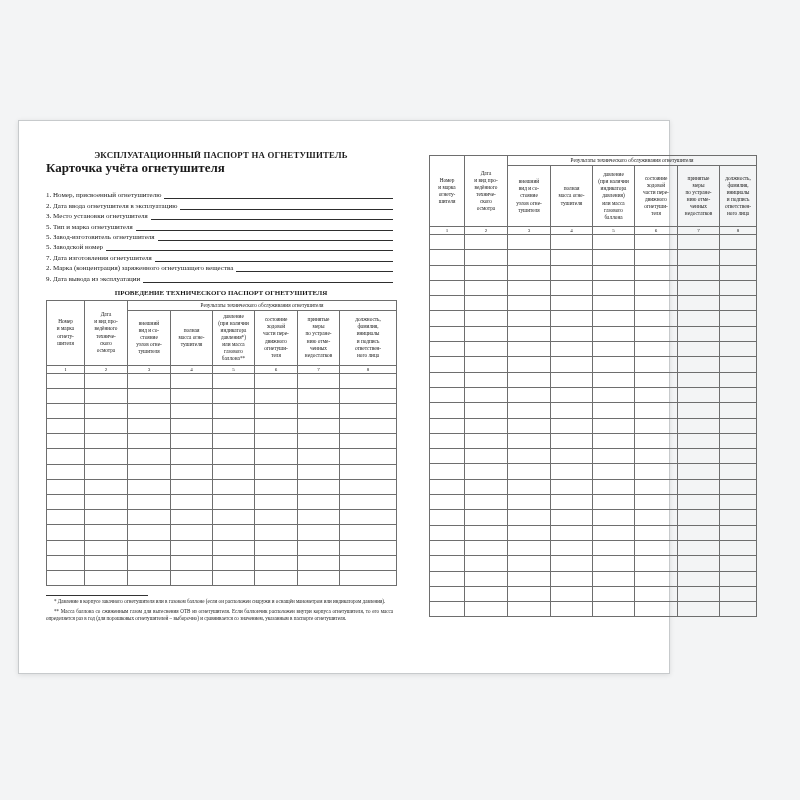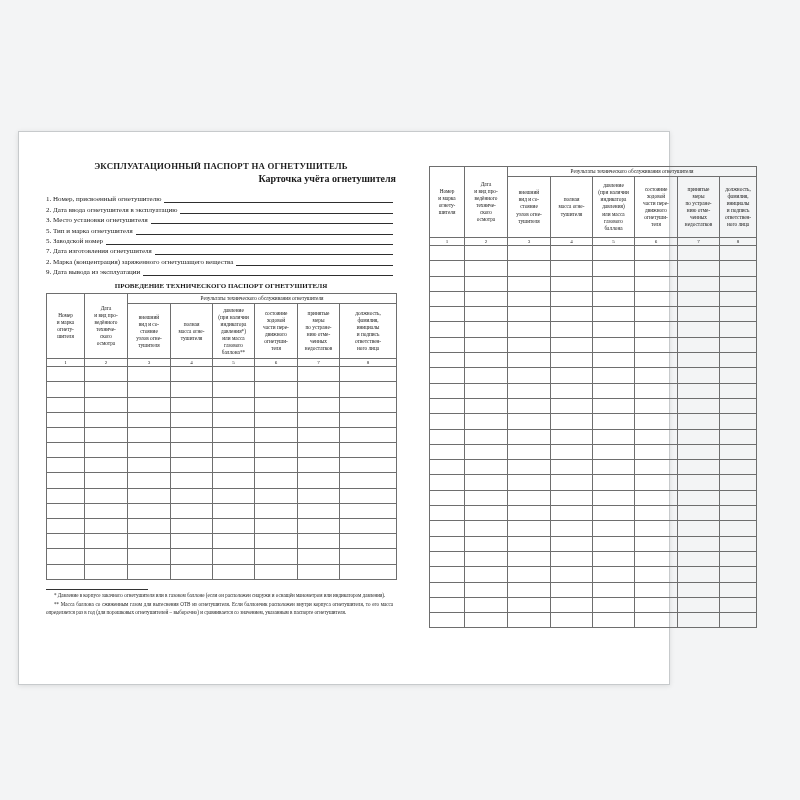--- a/index.html
+++ b/index.html
@@ -6,21 +6,21 @@
   html, body { width: 800px; height: 800px; }
   body {
     background: #f3f4f5;
     font-family: "Liberation Serif", serif;
     color: #1a1a1a;
     position: relative;
     overflow: hidden;
   }
   .sheet {
     position: absolute;
-    left: 18px; top: 131px;
+    left: 18px; top: 120px;
     width: 652px; height: 554px;
     background: #ffffff;
     border: 1px solid #c7cacc;
     box-shadow: 0 1px 5px rgba(0,0,0,0.10);
   }
   
   .left-page {
     position: absolute;
     left: 27px; top: 0;
     width: 350px;
@@ -28,26 +28,26 @@
   .doc-title {
     margin-top: 29px;
     text-align: center;
     font-weight: bold;
     font-size: 8.8px;
     line-height: 11px;
     letter-spacing: 0.2px;
   }
   .doc-subtitle {
     margin-top: 2px;
-    text-align: right;
+    text-align: left;
     font-weight: bold;
-    font-size: 10px;
+    font-size: 13px;
     line-height: 9px;
   }
-  .fields { margin-top: 11px; width: 347px; }
+  .fields { margin-top: 18px; width: 347px; }
   .field {
     display: flex;
     align-items: flex-end;
     height: 10.4px;
     font-size: 7px;
     line-height: 9px;
   }
   .field-label { white-space: nowrap; }
   .blank-underline {
     flex: 1;
@@ -135,20 +135,24 @@
         <div class="field">
         <span class="field-label">2. Дата ввода огнетушителя в эксплуатацию</span>
         <span class="blank-underline"></span>
       </div>
         <div class="field">
         <span class="field-label">3. Место установки огнетушителя</span>
         <span class="blank-underline"></span>
       </div>
         <div class="field">
         <span class="field-label">5. Тип и марка огнетушителя</span>
+        <span class="blank-underline"></span>
+      </div>
+        <div class="field">
+        <span class="field-label">5. Завод-изготовитель огнетушителя</span>
         <span class="blank-underline"></span>
       </div>
         <div class="field">
         <span class="field-label">5. Заводской номер</span>
         <span class="blank-underline"></span>
       </div>
         <div class="field">
         <span class="field-label">7. Дата изготовления огнетушителя</span>
         <span class="blank-underline"></span>
       </div>

